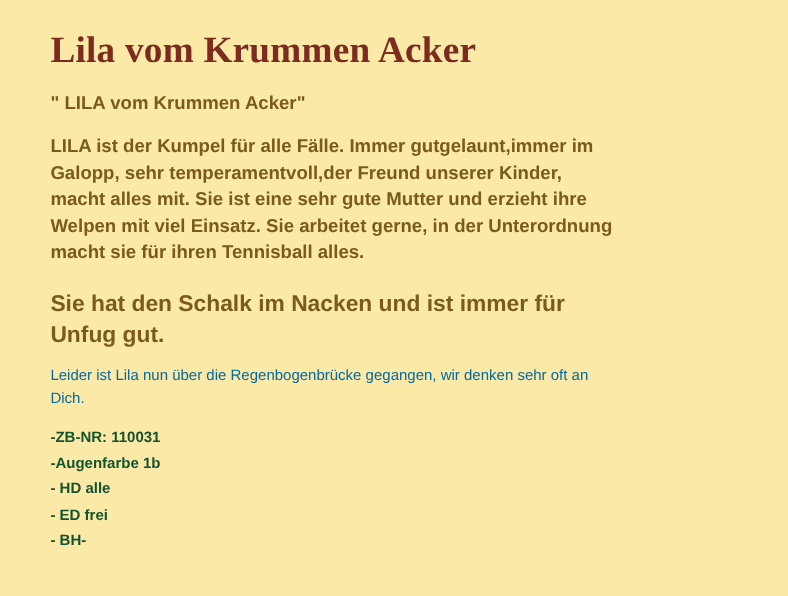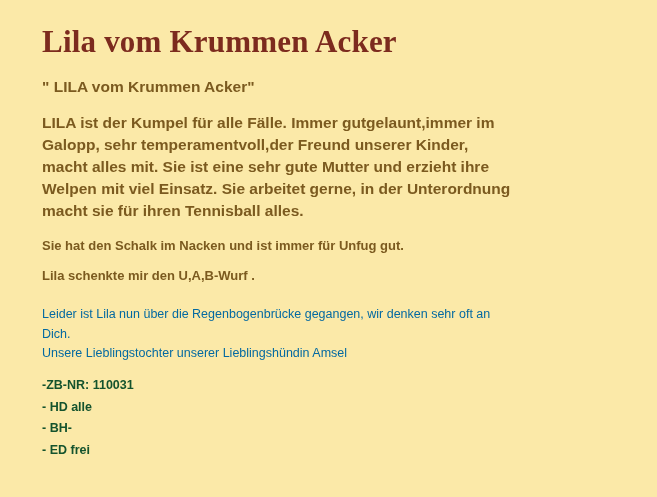--- a/index.html
+++ b/index.html
@@ -38,21 +38,21 @@
     font-weight: bold;
   }
   .body-text {
     font-size: 15.5px;
     font-weight: bold;
     color: #7b5a1f;
     line-height: 1.42;
     max-width: 560px;
   }
   .schalk {
-    font-size: 13px;
+    font-size: 19px;
     font-weight: bold;
     color: #7b5a1f;
     line-height: 1.4;
     margin-bottom: 10px;
   }
   .wurf {
     font-size: 13px;
     font-weight: bold;
     color: #7b5a1f;
     margin-bottom: 22px;
@@ -81,27 +81,26 @@
   <h1 class="title">Lila vom Krummen Acker</h1>
 
   <div class="quote-line">
     <span class="qmark">"</span><span> LILA vom Krummen Acker</span><span class="qmark">"</span>
   </div>
 
   <p class="body-text">LILA ist der Kumpel für alle Fälle. Immer gutgelaunt,immer im Galopp, sehr temperamentvoll,der Freund unserer Kinder, macht alles mit. Sie ist eine sehr gute Mutter und erzieht ihre Welpen mit viel Einsatz. Sie arbeitet gerne, in der Unterordnung macht sie für ihren Tennisball alles.</p>
 
   <p class="schalk">Sie hat den Schalk im Nacken und ist immer für Unfug gut.</p>
 
-  <p class="wurf">Lila schenkte mir den U,A,B-Wurf .</p>
 
   <div class="memorial">
     <div>Leider ist Lila nun über die Regenbogenbrücke gegangen, wir denken sehr oft an Dich.</div>
-    <div>Unsere Lieblingstochter unserer Lieblingshündin Amsel</div>
   </div>
 
   <div class="facts">
     <div>-ZB-NR: 110031</div>
+    <div>-Augenfarbe 1b</div>
     <div>- HD alle</div>
+    <div>- ED frei</div>
     <div>- BH-</div>
-    <div>- ED frei</div>
   </div>
 
 </div>
 
 </body></html>

